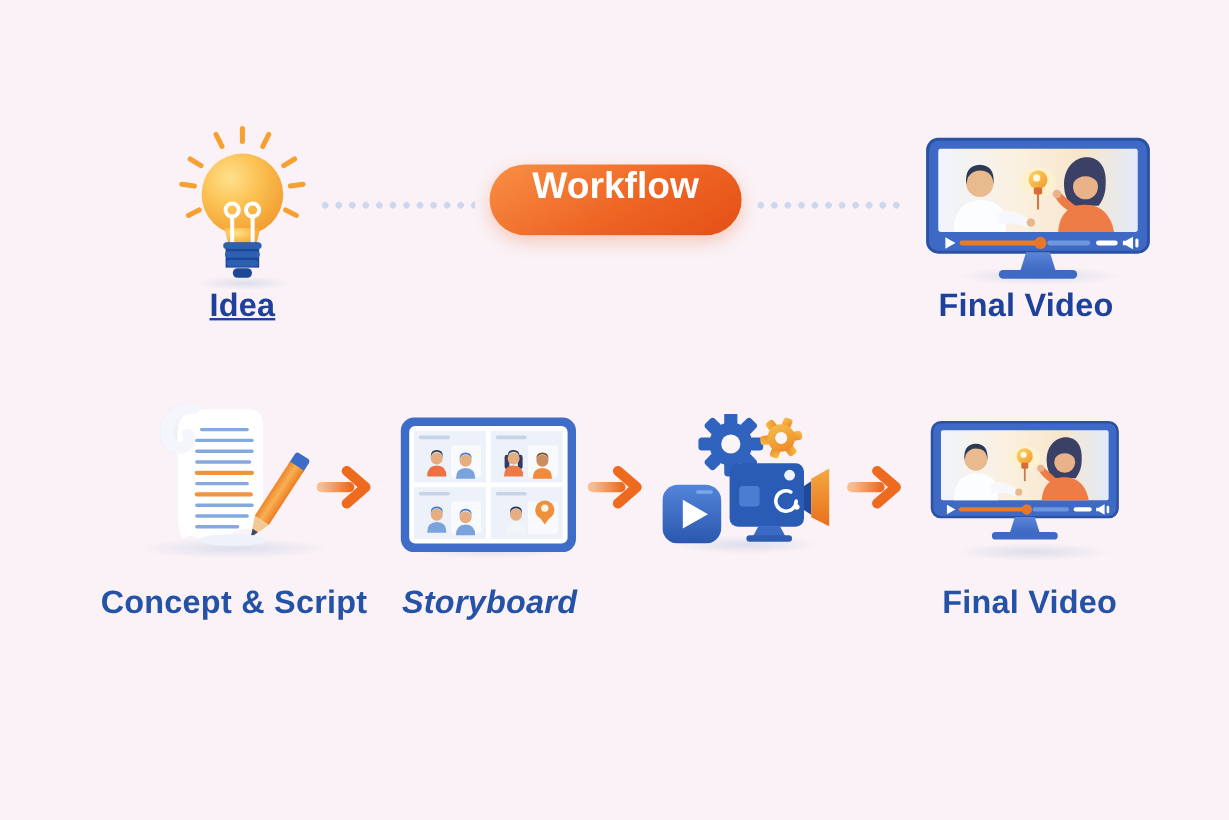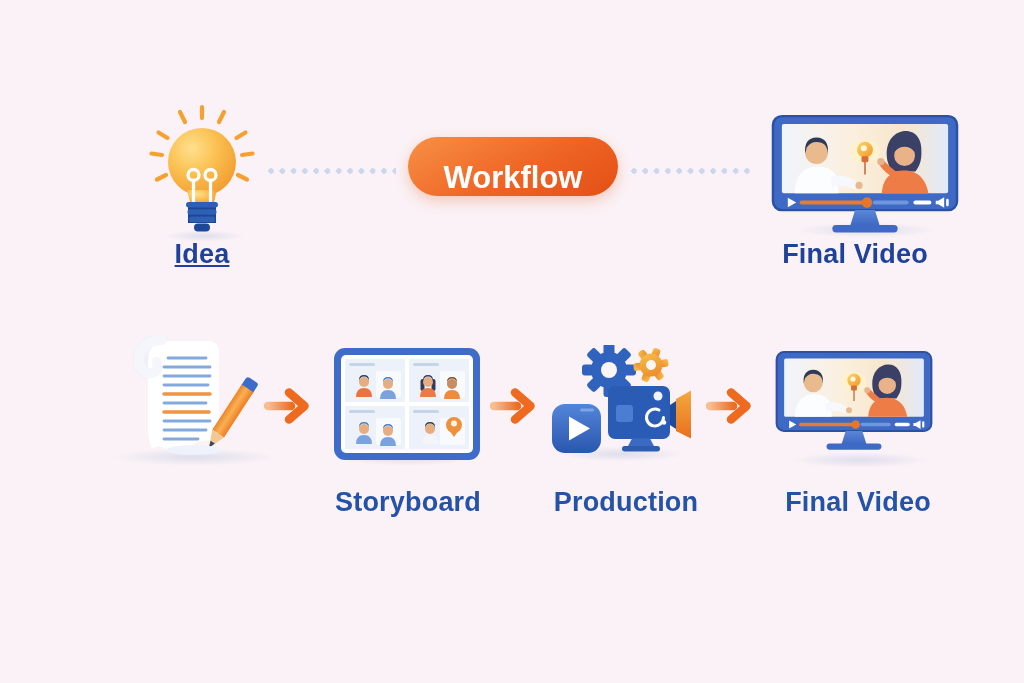--- a/index.html
+++ b/index.html
@@ -9,21 +9,21 @@
     font-family:"Liberation Sans",sans-serif;
   }
   .abs{position:absolute;display:block;}
   .label{
     position:absolute;text-align:center;font-weight:700;
     color:#2452a6;font-size:27px;letter-spacing:.2px;line-height:1.1;
   }
   .label.top{color:#1e419c;}
   .pill{
     position:absolute;left:408px;top:137px;width:210px;height:59px;
-    display:flex;align-items:flex-end;justify-content:center;
+    display:flex;align-items:flex-start;justify-content:center;
     background:linear-gradient(150deg,#f89045 0%,#ee6524 55%,#e44f16 100%);
     border-radius:30px;color:#ffffff;font-size:31px;font-weight:700;
     box-shadow:0 5px 14px rgba(233,90,28,.28);
   }
   .dotted{
     position:absolute;height:6px;
     background-image:radial-gradient(circle at 3px 3px,#ccd7ee 2.6px,rgba(0,0,0,0) 2.9px);
     background-size:11.3px 6px;background-repeat:repeat-x;
   }
   .dotted.l{left:268px;top:168px;width:128px;}
@@ -34,21 +34,21 @@
   }
   
   .pos-bulb{left:147px;top:100px;width:110px;height:135px;}
   .pos-idea-label{left:127px;top:240px;width:150px;text-decoration:underline;}
   .pos-mon-top{left:771px;top:114px;width:188px;height:121px;}
   .pos-fv-top-label{left:765px;top:240px;width:180px;}
   .pos-scroll{left:106px;top:336px;width:160px;height:132px;}
   .pos-step1-label{left:63px;top:488px;width:264px;}
   .pos-arrow1{left:264px;top:386px;width:46px;height:40px;}
   .pos-story{left:332px;top:346px;width:150px;height:116px;}
-  .pos-step2-label{left:328px;top:488px;width:160px;}
+  .pos-step2-label{left:328px;top:488px;width:160px;font-style:italic;}
   .pos-arrow2{left:490px;top:386px;width:46px;height:40px;}
   .pos-prod{left:552px;top:345px;width:140px;height:108px;}
   .pos-step3-label{left:546px;top:488px;width:160px;}
   .pos-arrow3{left:706px;top:386px;width:46px;height:40px;}
   .pos-mon-bot{left:775px;top:350px;width:158px;height:102px;}
   .pos-step4-label{left:768px;top:488px;width:180px;}
   .sh-bulb{left:162px;top:230px;width:84px;height:12px;}
   .sh-mon-top{left:793px;top:222px;width:146px;height:16px;}
   .sh-scroll{left:110px;top:448px;width:170px;height:18px;}
   .sh-story{left:338px;top:450px;width:140px;height:16px;}
@@ -224,20 +224,21 @@
       <line x1="58" y1="103" x2="92" y2="103" stroke="#84a9de" stroke-width="2.8"></line>
     </g>
     <g transform="translate(147,44) rotate(33)">
       <rect x="-7" y="0" width="14" height="14" rx="3" fill="#3d6cc8"></rect>
       <rect x="-7" y="10" width="14" height="54" fill="url(#pencilGrad)"></rect>
       <path d="M-7,64 H7 L0,81 Z" fill="#f2c992"></path>
       <path d="M-2.6,74 H2.6 L0,81 Z" fill="#3a4a66"></path>
     </g>
     <ellipse cx="88" cy="114" rx="28" ry="5" fill="#eef2fa"></ellipse>
   </svg>
+  <div class="label pos-step1-label">Concept &amp; Script</div>
 
   <svg class="abs pos-arrow1" viewBox="0 0 46 40">
     <line x1="4" y1="20" x2="27" y2="20" stroke="url(#agrad)" stroke-width="8.5" stroke-linecap="round"></line>
     <path d="M25,6.5 L40.5,20 L25,33.5" fill="none" stroke="#ed6a1f" stroke-width="8.5" stroke-linecap="round" stroke-linejoin="round"></path>
   </svg>
 
   <div class="shadow sh-story"></div>
   <svg class="abs pos-story" viewBox="0 0 150 116">
     <rect x="2" y="2" width="146" height="112" rx="11" fill="#3e6cc8"></rect>
     <rect x="9" y="9" width="132" height="98" rx="5" fill="#ffffff"></rect>
@@ -309,21 +310,20 @@
     <path d="M107,65 a8.5,8.5 0 1 0 4.5,7.5" fill="none" stroke="#ffffff" stroke-width="3" stroke-linecap="round"></path>
     <circle cx="112" cy="77.5" r="2.3" fill="#ffffff"></circle>
     <path d="M80,93.5 h18 l5,9.5 h-28 Z" fill="#3a6ac4"></path>
     <rect x="70" y="101" width="38" height="5.5" rx="2.7" fill="#2f5cb0"></rect>
     <g>
       <rect x="0" y="59" width="49" height="49" rx="13" fill="url(#playGrad)"></rect>
       <rect x="28" y="63.5" width="14" height="3" rx="1.5" fill="#7ea6e4"></rect>
       <path d="M17,71.5 L17,95.5 L38,83.5 Z" fill="#ffffff"></path>
     </g>
   </svg>
-  <div class="label pos-step3-label">Production</div>
 
   <svg class="abs pos-arrow3" viewBox="0 0 46 40">
     <line x1="4" y1="20" x2="27" y2="20" stroke="url(#agrad)" stroke-width="8.5" stroke-linecap="round"></line>
     <path d="M25,6.5 L40.5,20 L25,33.5" fill="none" stroke="#ed6a1f" stroke-width="8.5" stroke-linecap="round" stroke-linejoin="round"></path>
   </svg>
 
   <div class="shadow sh-mon-bot"></div>
   <svg class="abs pos-mon-bot" viewBox="0 0 190 122">
     <use href="#g-monitor"></use>
   </svg>

